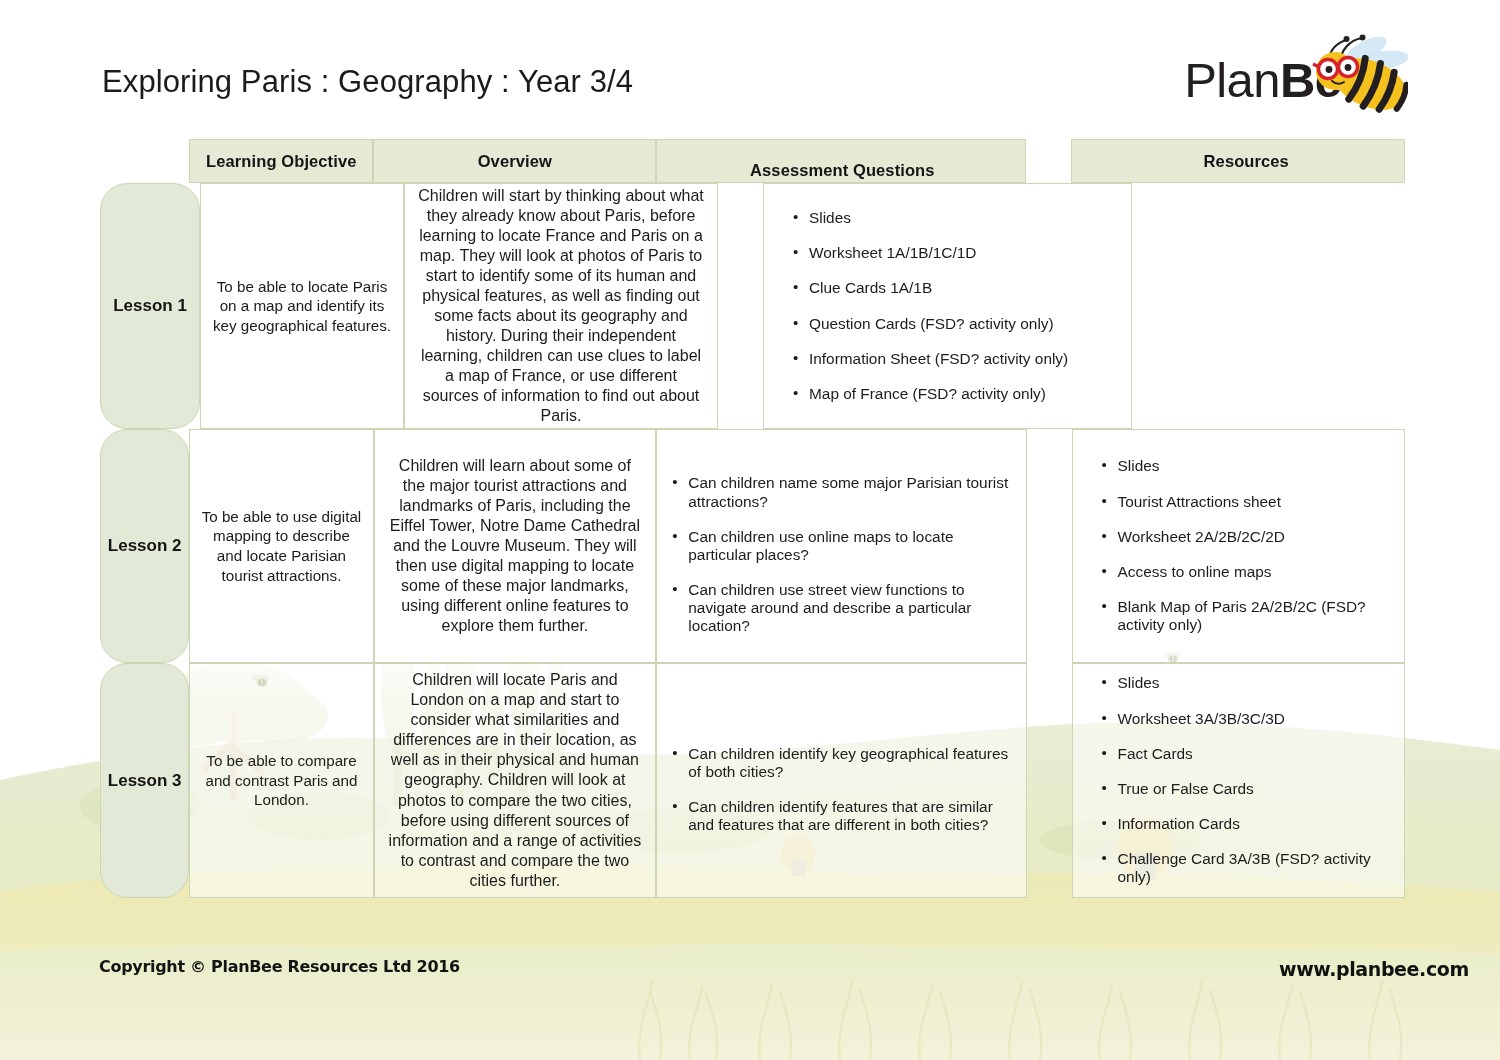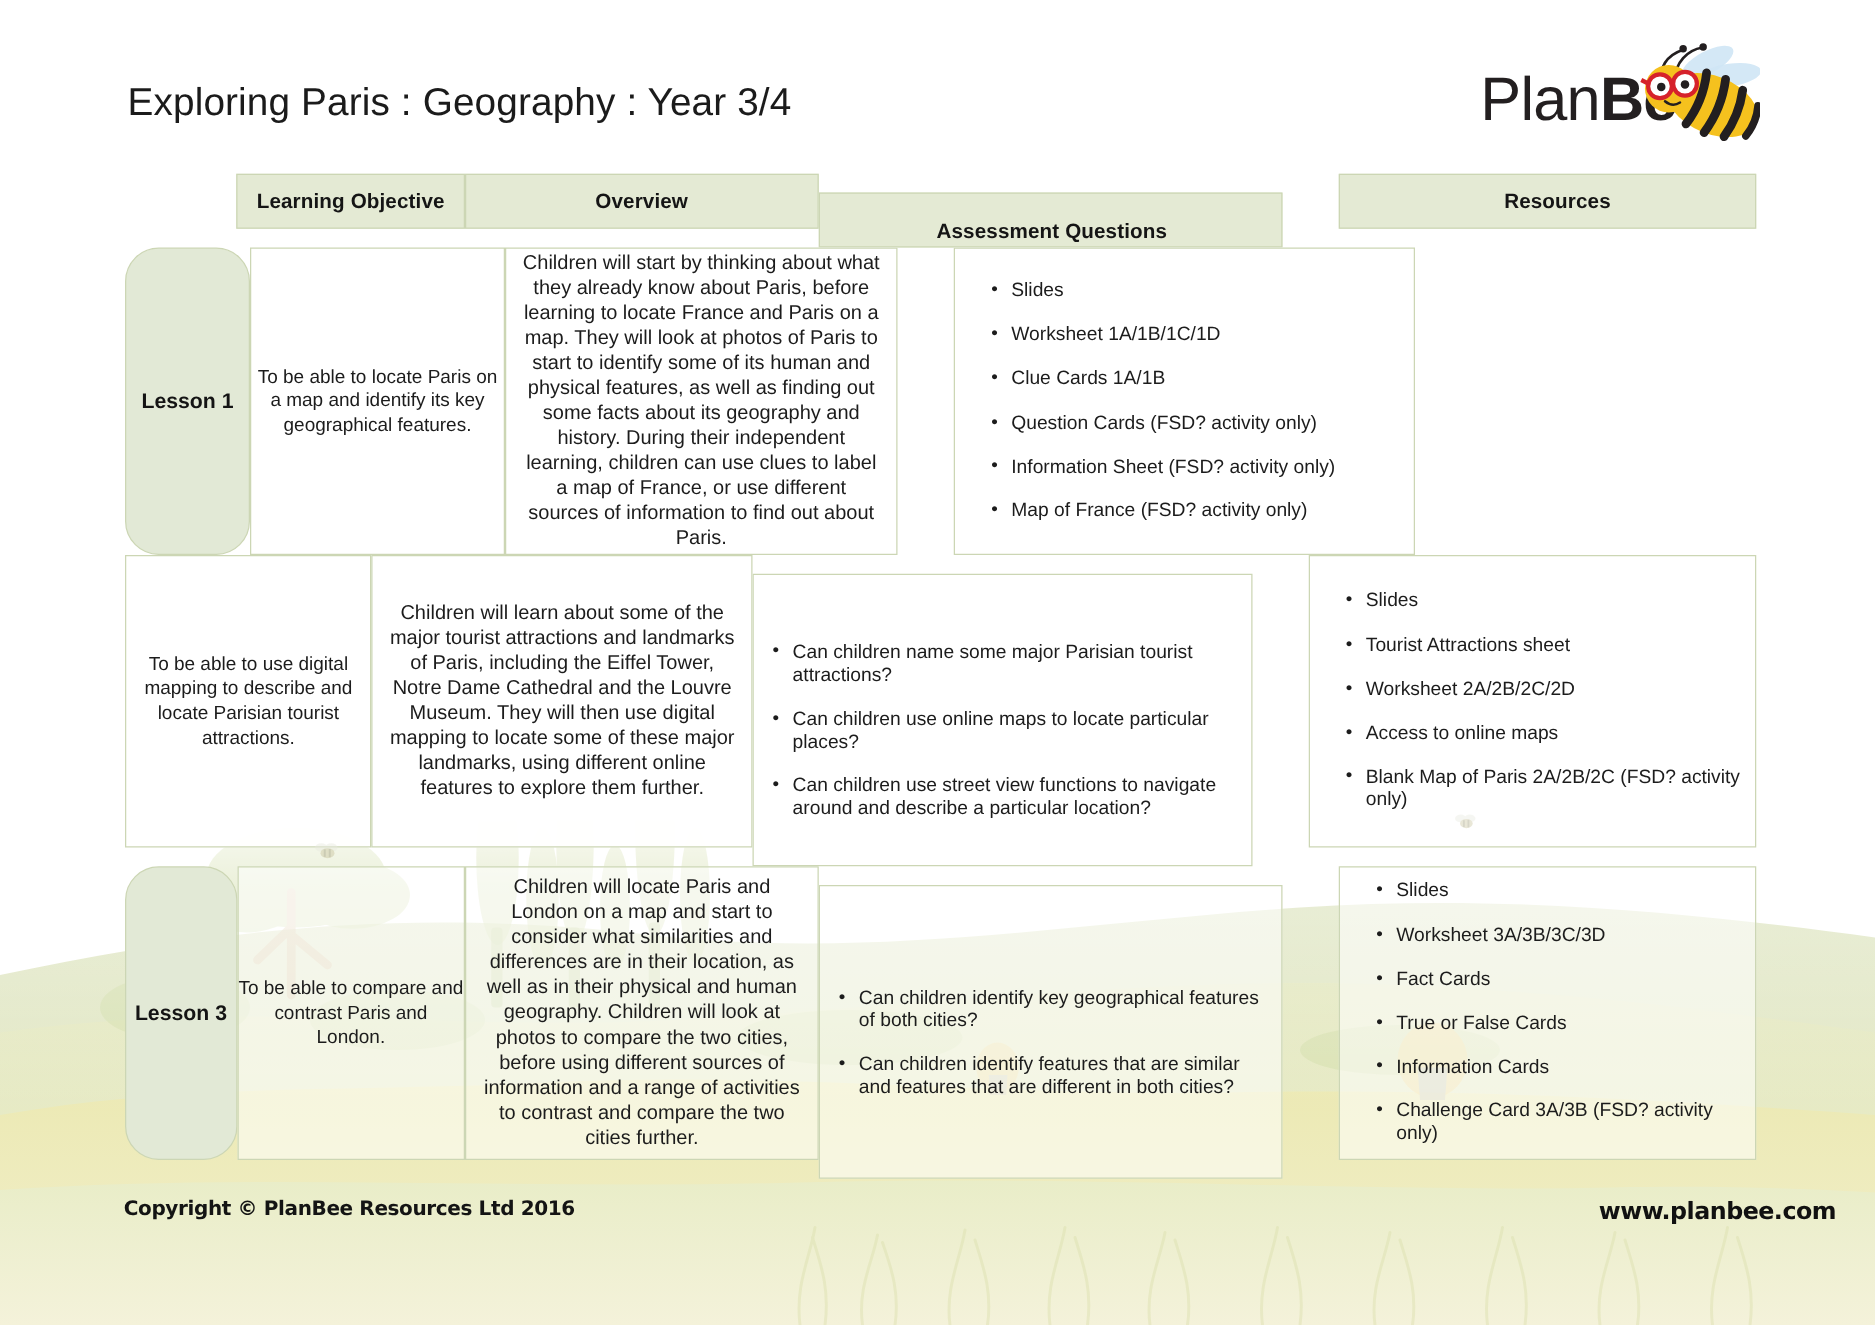--- a/index.html
+++ b/index.html
@@ -103,23 +103,23 @@
     letter-spacing: 0.1px;
   }
 
   
   .brow .cell { background: rgba(255,255,255,0.93); }
   .brow .lesson-cell {
     background: #e2e9d6;
   }
 
   .c-lesson   { width: 100px; display: flex; align-items: center; justify-content: center; border-radius: 27px; }
-  .c-obj      { width: 204px; display: flex; align-items: center; justify-content: center; padding: 8px 0; }
+  .c-obj      { width: 204px; display: flex; align-items: center; justify-content: center; padding: 8px 10px; }
   .c-over     { width: 314px; display: flex; align-items: center; justify-content: center; padding: 10px 12px; }
-  .c-assess   { width: 412px; display: flex; align-items: center; padding: 28px 12px 10px 14px; margin-top: 15px; }
+  .c-assess   { width: 412px; display: flex; align-items: center; padding: 28px 12px 10px 14px; }
   .c-res      { width: 369px; display: flex; align-items: center; padding: 10px 12px 10px 28px; margin-left: 45px; }
 
   .lesson-label {
     font-size: 17px;
     font-weight: 700;
     color: #141414;
     white-space: nowrap;
   }
 
   .obj-text {
@@ -399,20 +399,23 @@
           <li>Worksheet 1A/1B/1C/1D</li>
           <li>Clue Cards 1A/1B</li>
           <li>Question Cards (FSD? activity only)</li>
           <li>Information Sheet (FSD? activity only)</li>
           <li>Map of France (FSD? activity only)</li>
         </ul>
       </div>
     </div>
 
     <div class="trow brow row2">
+      <div class="cell lesson-cell c-lesson">
+        <span class="lesson-label">Lesson 2</span>
+      </div>
       <div class="cell c-obj">
         <div class="obj-text">To be able to use digital mapping to describe and locate Parisian tourist attractions.</div>
       </div>
       <div class="cell c-over">
         <div class="over-text">Children will learn about some of the major tourist attractions and landmarks of Paris, including the Eiffel Tower, Notre Dame Cathedral and the Louvre Museum. They will then use digital mapping to locate some of these major landmarks, using different online features to explore them further.</div>
       </div>
       <div class="cell c-assess">
         <ul class="qlist">
           <li>Can children name some major Parisian tourist attractions?</li>
           <li>Can children use online maps to locate particular places?</li>

